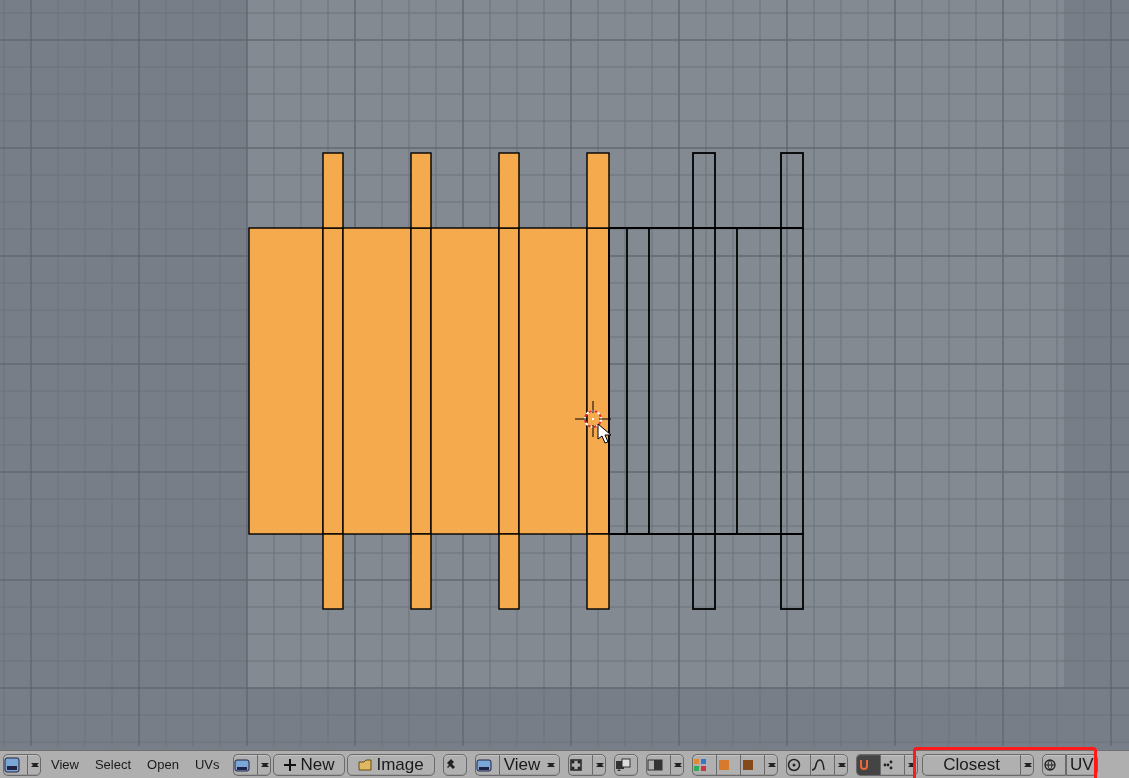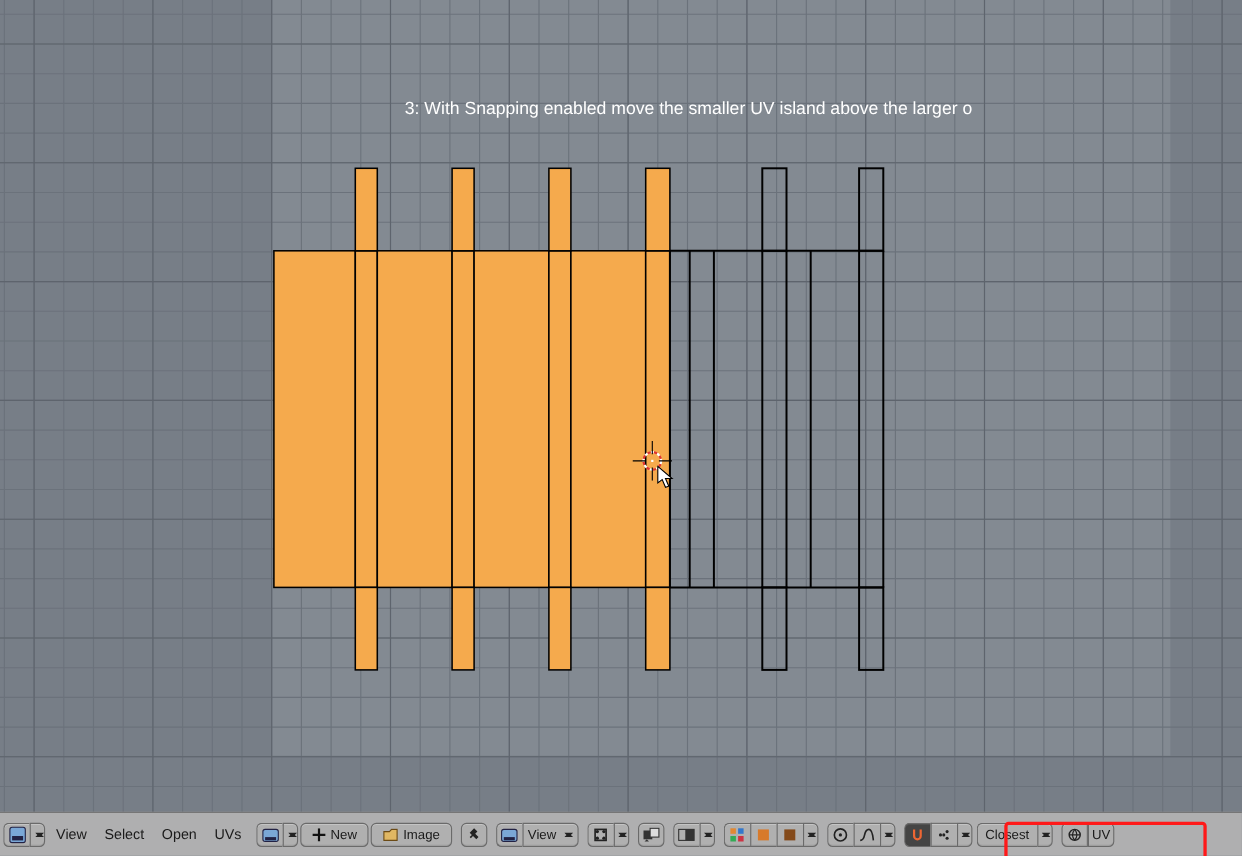--- a/index.html
+++ b/index.html
@@ -1,19 +1,19 @@
 <!DOCTYPE html>
 <html><head>
 <meta charset="utf-8">
 <style>
   html,body{margin:0;padding:0;width:1129px;height:778px;overflow:hidden;font-family:sans-serif;font-size:13px;background:#777E87;}
   .viewport{position:absolute;left:0;top:0;width:1129px;height:746px;}
   .annotation-text{position:absolute;left:368px;top:91px;color:#fff;font-size:16px;font-weight:400;white-space:nowrap;}
-  .footer{position:absolute;left:0;bottom:0;width:1129px;height:40px;background:#AFAFB0;border-top:1px solid #707070;display:flex;align-items:center;padding:0 3px;box-sizing:border-box;-webkit-user-select:none;user-select:none;}
-  .btn{display:inline-flex;align-items:center;justify-content:center;height:22px;background:#b0b0b0;border:1px solid #6a6a6a;border-radius:5px;box-shadow:inset 0 1px 0 rgba(255,255,255,.25),inset 0 -1px 0 rgba(0,0,0,.1);color:#1a1a1a;font-size:12px;padding:0 6px;margin-right:2px;box-sizing:border-box;flex:none;}
+  .footer{position:absolute;left:0;bottom:0;width:1129px;height:28px;background:#AFAFB0;border-top:1px solid #707070;display:flex;align-items:center;padding:0 3px;box-sizing:border-box;-webkit-user-select:none;user-select:none;}
+  .btn{display:inline-flex;align-items:center;height:22px;background:#b0b0b0;border:1px solid #6a6a6a;border-radius:5px;box-shadow:inset 0 1px 0 rgba(255,255,255,.25),inset 0 -1px 0 rgba(0,0,0,.1);color:#1a1a1a;font-size:17px;padding:0 6px;margin-right:2px;box-sizing:border-box;flex:none;}
   .btn.joined-l{border-top-right-radius:0;border-bottom-right-radius:0;margin-right:0;border-right:none;}
   .btn.joined-r{border-top-left-radius:0;border-bottom-left-radius:0;}
   .btn.joined-m{border-radius:0;margin-right:0;border-right:none;border-left:none;}
   .btn.dark{background:#444;color:#ddd;box-shadow:inset 0 1px 0 rgba(255,255,255,.08);}
   .btn.icon{width:24px;padding:0;}
   .btn.wide{padding:0 10px;}
   .menu-item{display:inline-flex;align-items:center;height:22px;padding:0 8px;color:#1a1a1a;font-size:13px;flex:none;}
   .tri{display:inline-block;margin-left:3px;}
   .tri svg{display:block;}
   .gap{width:6px;flex:none;}
@@ -141,21 +141,20 @@
       <line x1="737" y1="228" x2="737" y2="534" stroke="#000" stroke-width="1.8"></line>
       <line x1="781" y1="228" x2="781" y2="534" stroke="#000" stroke-width="1.8"></line>
       <line x1="803" y1="228" x2="803" y2="534" stroke="#000" stroke-width="1.8"></line>
       <line x1="609" y1="228" x2="803" y2="228" stroke="#000" stroke-width="1.8"></line>
       <line x1="609" y1="534" x2="803" y2="534" stroke="#000" stroke-width="1.8"></line>
       <rect x="693" y="153" width="22" height="75" fill="none" stroke="#000" stroke-width="1.8"></rect>
       <rect x="781" y="153" width="22" height="75" fill="none" stroke="#000" stroke-width="1.8"></rect>
       <rect x="693" y="534" width="22" height="75" fill="none" stroke="#000" stroke-width="1.8"></rect>
       <rect x="781" y="534" width="22" height="75" fill="none" stroke="#000" stroke-width="1.8"></rect>
     </svg>
-  <div class="annotation-text">3: With Snapping enabled move the smaller UV island above the larger o</div>
   <div class="cursor-cross" id="cursor2d" style="left: 575px; top: 401px;">
       <svg width="36" height="36">
         <circle cx="18" cy="18" r="8" fill="none" stroke="#fff" stroke-width="2" stroke-dasharray="3 3"></circle>
         <circle cx="18" cy="18" r="8" fill="none" stroke="#d33" stroke-width="2" stroke-dasharray="3 3" stroke-dashoffset="3"></circle>
         <line x1="18" y1="0" x2="18" y2="12" stroke="#000"></line>
         <line x1="18" y1="24" x2="18" y2="36" stroke="#000"></line>
         <line x1="0" y1="18" x2="12" y2="18" stroke="#000"></line>
         <line x1="24" y1="18" x2="36" y2="18" stroke="#000"></line>
         <rect x="17" y="17" width="2" height="2" fill="#fff"></rect>
       </svg>
@@ -350,21 +349,21 @@
       </svg>
   </div>
   <div class="btn icon joined-r" style="width:14px;padding:0;border-left:1px solid #6a6a6a">
     <span class="tri">
         <svg width="8" height="8">
           <path d="M0 2 L8 2 L6 4 L8 6 L0 6 L2 4 Z" fill="#222"></path>
         </svg>
       </span>
   </div>
 
-  <div class="btn joined-l" style="padding:0 7px;margin-left:2px">
+  <div class="btn joined-l" style="padding:0 20px;margin-left:2px">
     <span>Closest</span>
   </div>
   <div class="btn icon joined-r" style="width:14px;padding:0">
     <span class="tri">
         <svg width="8" height="8">
           <path d="M0 2 L8 2 L6 4 L8 6 L0 6 L2 4 Z" fill="#222"></path>
         </svg>
       </span>
   </div>
 

